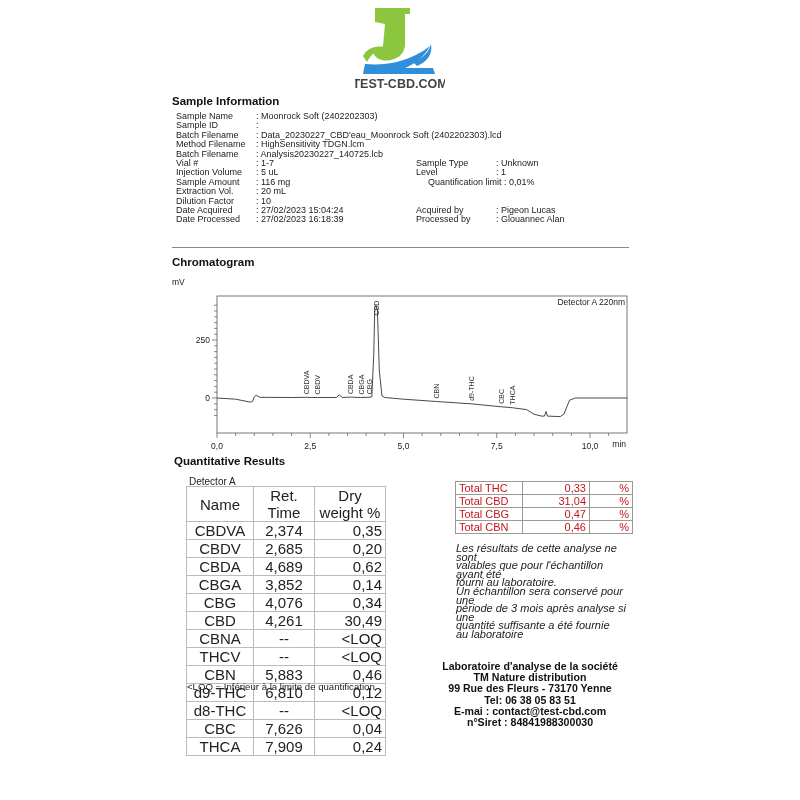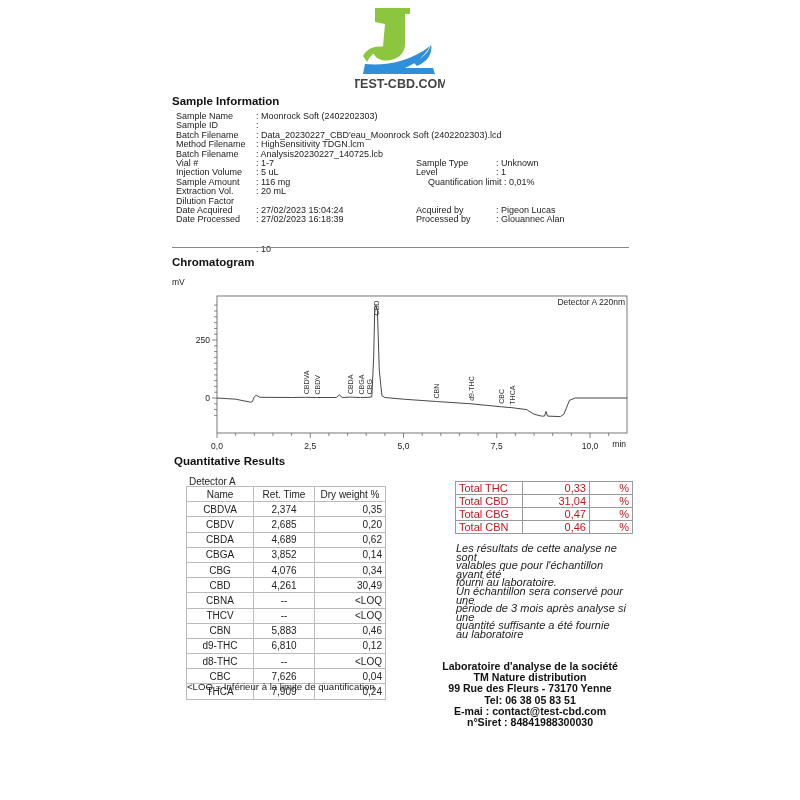--- a/index.html
+++ b/index.html
@@ -3,21 +3,21 @@
 <meta charset="utf-8">
 <style>
   html,body{margin:0;padding:0;background:#ffffff;}
   body{width:800px;height:800px;position:relative;overflow:hidden;font-family:"Liberation Sans",sans-serif;color:#111;}
   .abs{position:absolute;}
   #logo{left:355px;top:4px;width:90px;height:90px;}
   .section-title{font-weight:bold;font-size:11.5px;color:#111;}
   .info{font-size:9px;line-height:9.4px;color:#222;}
   .info .row{position:absolute;white-space:nowrap;}
   .hr{position:absolute;left:172px;width:457px;height:1px;background:#888;}
-  .qtable{position:absolute;left:186px;top:486px;border-collapse:collapse;font-size:10px;color:#222;}
+  .qtable{position:absolute;left:186px;top:486px;border-collapse:collapse;font-size:15px;color:#222;}
   .qtable td,.qtable th{border:1px solid #bbb;height:14.2px;padding:0 3px;font-weight:normal;}
   .qtable th{text-align:center;}
   .qtable td.c{text-align:center;}
   .qtable td.r{text-align:right;}
   .ttable{position:absolute;left:455px;top:481px;border-collapse:collapse;font-size:11px;color:#c4161c;}
   .ttable td{border:1px solid #999;height:11px;padding:0 3px;}
   .ttable td.r{text-align:right;}
   .disclaimer{position:absolute;left:456px;top:544px;width:170px;font-size:11px;font-style:italic;line-height:8.6px;color:#222;}
   .lab{position:absolute;left:420px;top:661px;width:220px;text-align:center;font-weight:bold;font-size:10.6px;line-height:11.2px;color:#111;}
   .axis-text{font-family:"Liberation Sans",sans-serif;font-size:8.5px;fill:#222;}
@@ -52,21 +52,21 @@
       <div class="row" style="left: 80px; top: 37.6px;">: Analysis20230227_140725.lcb</div>
       <div class="row" style="left: 0px; top: 47px;">Vial #</div>
       <div class="row" style="left: 80px; top: 47px;">: 1-7</div>
       <div class="row" style="left: 0px; top: 56.4px;">Injection Volume</div>
       <div class="row" style="left: 80px; top: 56.4px;">: 5 uL</div>
       <div class="row" style="left: 0px; top: 65.8px;">Sample Amount</div>
       <div class="row" style="left: 80px; top: 65.8px;">: 116 mg</div>
       <div class="row" style="left: 0px; top: 75.2px;">Extraction Vol.</div>
       <div class="row" style="left: 80px; top: 75.2px;">: 20 mL</div>
       <div class="row" style="left: 0px; top: 84.6px;">Dilution Factor</div>
-      <div class="row" style="left: 80px; top: 84.6px; margin-top: 48px;">: 10</div>
+      <div class="row" style="left: 80px; top: 84.6px;">: 10</div>
       <div class="row" style="left: 0px; top: 94px;">Date Acquired</div>
       <div class="row" style="left: 80px; top: 94px;">: 27/02/2023 15:04:24</div>
       <div class="row" style="left: 0px; top: 103.4px;">Date Processed</div>
       <div class="row" style="left: 80px; top: 103.4px;">: 27/02/2023 16:18:39</div>
     </div>
   <div class="row" style="left:240px;top:47px;">Sample Type</div>
   <div class="row" style="left:320px;top:47px;">: Unknown</div>
   <div class="row" style="left:240px;top:56.4px;">Level</div>
   <div class="row" style="left:320px;top:56.4px;">: 1</div>
   <div class="row" style="left:252px;top:65.8px;">Quantification limit : 0,01%</div>

